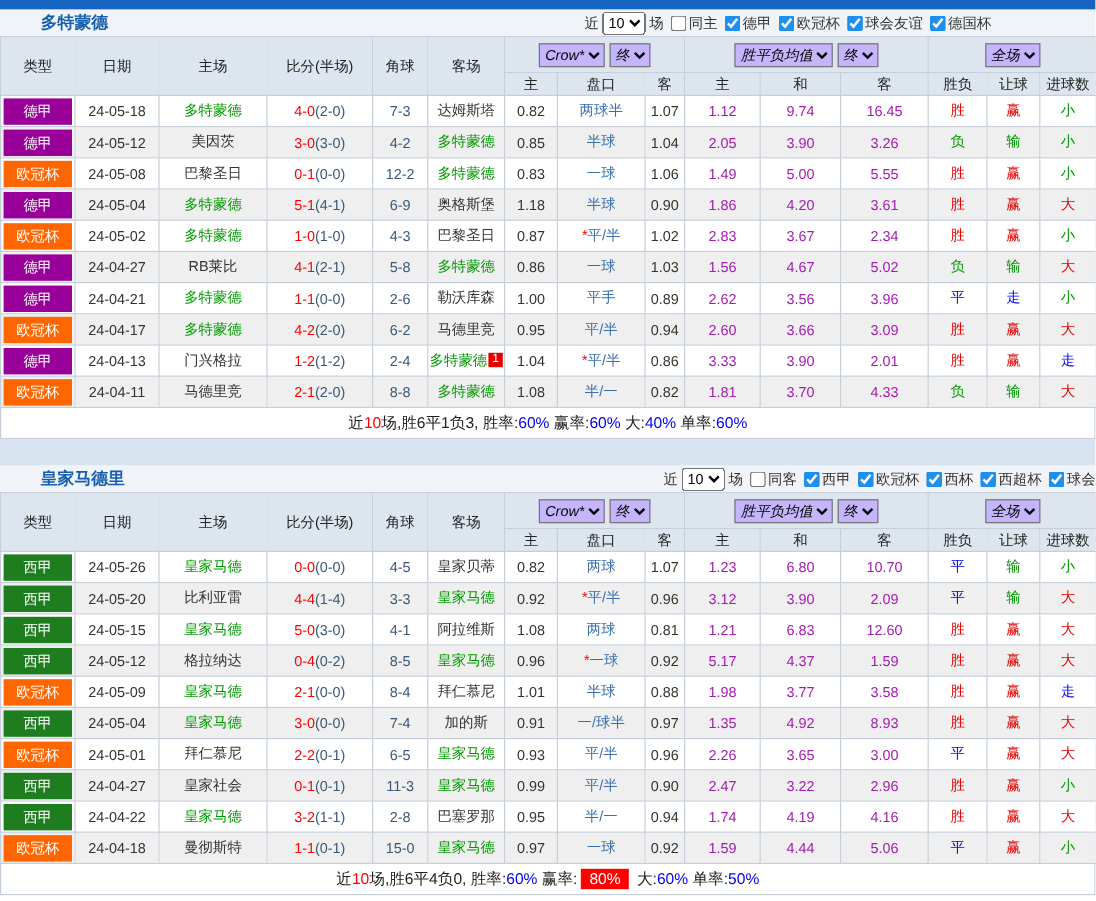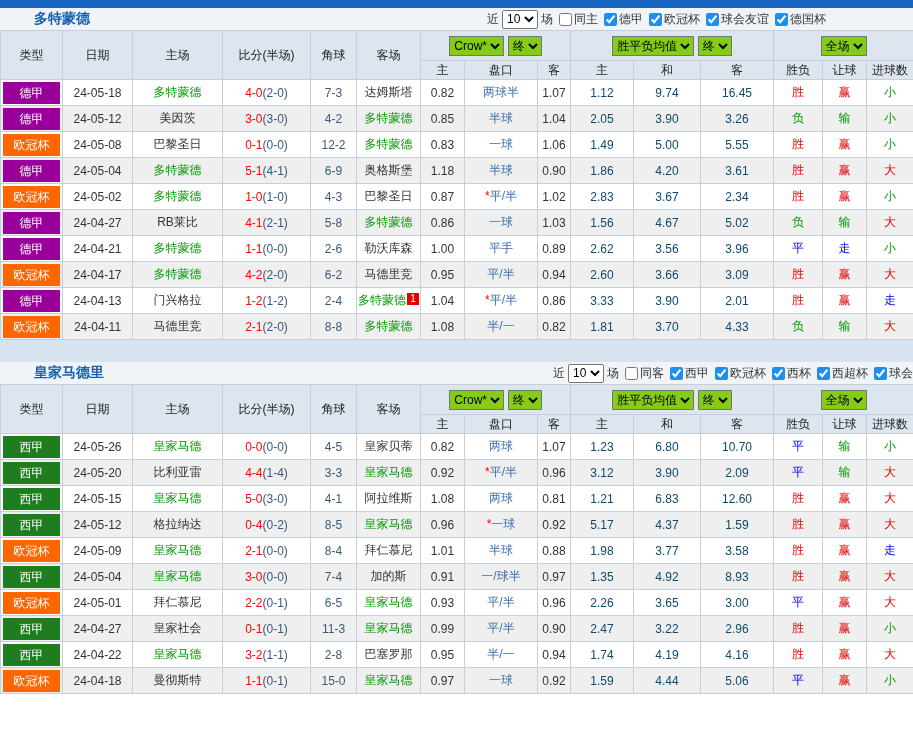--- a/index.html
+++ b/index.html
@@ -15,36 +15,36 @@
   #sec0 .filters{left:487px;}
   #sec1 .filters{left:553px;}
   .filters select{height:19px;font-size:12px;margin:0 3px;}
   .filters label{display:inline-flex;align-items:center;cursor:pointer;}
   .filters input[type=checkbox]{width:13px;height:13px;margin:0 2px 0 6px;accent-color:#1f8fee;}
   table{width:913px;border-collapse:collapse;table-layout:fixed;}
   th,td{border:1px solid #c6cfd9;text-align:center;overflow:hidden;white-space:nowrap;padding:0;}
   thead th{background:#dde5ee;font-weight:normal;color:#222;}
   tr.h1 th{height:29px;}
   tr.h2 th{height:18px;}
-  thead select{height:20px;font-size:12px;background:#84cc16;}
+  thead select{height:20px;font-size:12px;background:#c4b5fd;font-style:italic;}
   tbody td{height:25px;font-size:12px;}
   tr.odd td{background:#fff;}
   tr.even td{background:#efefef;}
   td.cream{background:#fbf5ea;}
   td.lblue{background:#e8f3f9;}
   .lg{margin:1px 2px;height:22px;line-height:22px;color:#fff;font-size:12px;}
   .team{color:#333;}
   .team-g{color:#009900;}
   .score-m{color:#ff0000;text-align:right;}
   .score-h{color:#3a5878;}
   .corner{color:#3a5878;}
   .odd-num{color:#333;}
   .hd{color:#3a6fae;}
   .star{color:#ff0000;}
-  .avg{color:#0c4a6e;margin-left:25px;}
+  .avg{color:#a21caf;margin-left:25px;}
   .res-r{color:#e60000;}
   .res-g{color:#009900;}
   .res-b{color:#0000ee;}
   .rc-badge{display:inline-block;min-width:12px;height:12px;line-height:12px;background:#e60000;color:#fff;font-size:10px;margin-left:1px;vertical-align:2px;}
   .summary{height:25px;line-height:25px;text-align:center;border:1px solid #c6cfd9;border-top:none;font-size:13px;color:#222;}
   .summary .k{color:#222;}
   .summary .r{color:#ff0000;}
   .summary .b{color:#0000ee;}
   .summary .badge{background:#ff0000;color:#fff;padding:1px 7px;margin:0 3px;}
   .gap{height:22px;background:#d8e3f0;}
@@ -319,20 +319,21 @@
           <td class="cream odd-num">0.82</td>
           <td class="lblue avg">1.81</td>
           <td class="lblue avg">3.70</td>
           <td class="lblue avg">4.33</td>
           <td class="res-g">负</td>
           <td class="res-g">输</td>
           <td class="res-r">大</td>
         </tr>
       </tbody>
   </table>
+  <div class="summary"><span class="k">近</span><span class="r">10</span><span class="k">场,胜6平1负3, 胜率:</span><span class="b">60%</span><span class="k"> 赢率:</span><span class="b">60%</span><span class="k"> 大:</span><span class="b">40%</span><span class="k"> 单率:</span><span class="b">60%</span></div>
 </section>
 
 <div class="gap"></div>
 
 <section id="sec1">
   <div class="sec-head">
     <div class="sec-title">皇家马德里</div>
     <div class="filters">
         <span>近</span>
         <select><option>10</option></select>
@@ -599,13 +600,14 @@
           <td class="cream odd-num">0.92</td>
           <td class="lblue avg">1.59</td>
           <td class="lblue avg">4.44</td>
           <td class="lblue avg">5.06</td>
           <td class="res-b">平</td>
           <td class="res-r">赢</td>
           <td class="res-g">小</td>
         </tr>
       </tbody>
   </table>
+  <div class="summary"><span class="k">近</span><span class="r">10</span><span class="k">场,胜6平4负0, 胜率:</span><span class="b">60%</span><span class="k"> 赢率:</span><span class="badge">80%</span><span class="k"> 大:</span><span class="b">60%</span><span class="k"> 单率:</span><span class="b">50%</span></div>
 </section>
 
 </body></html>

